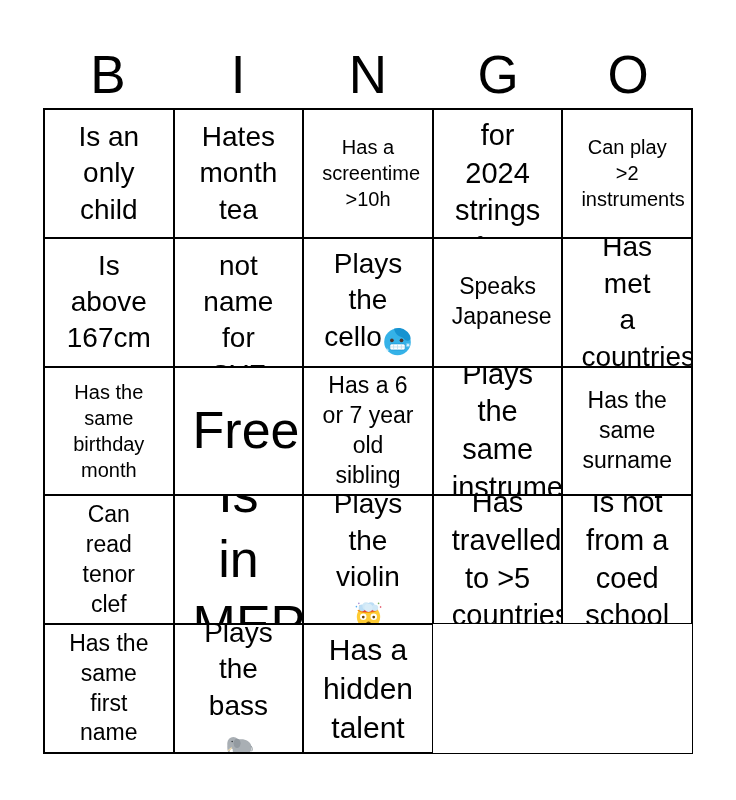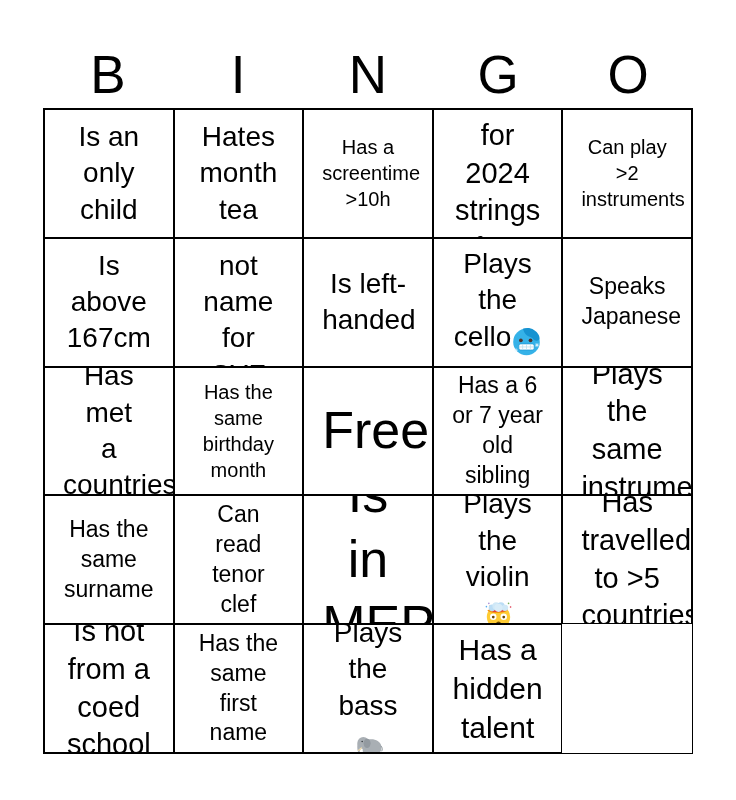--- a/index.html
+++ b/index.html
@@ -137,24 +137,20 @@
 
       <div class="cell f28">
           <div class="ct-wrap"><span class="ct">Is
 above
 167cm</span></div>
         </div>
       <div class="cell f28">
           <div class="ct-wrap"><span class="ct">Has not
 name
 for SYF</span></div>
-        </div>
-      <div class="cell f28">
-          <div class="ct-wrap"><span class="ct">Is left-
-handed</span></div>
         </div>
       <div class="cell f28">
           <div class="ct-wrap"><span class="ct">Plays
 the
 cello</span><span class="emoji" aria-label="🥶"><svg width="29" height="29" viewBox="0 0 36 36">
         <circle cx="18" cy="18.5" r="16.5" fill="#35B2E8"></circle>
         <path d="M13.5 2.2 C21 -0.8 29.5 2.8 33.2 9.8 C35 13.5 34.2 17.2 30.5 17 C26 16.8 26.6 13 22 12 C17 11 15.2 6.8 13.5 2.2 Z" fill="#1793D1"></path>
         <circle cx="11" cy="16.5" r="2.3" fill="#4E342E"></circle>
         <circle cx="23" cy="16.5" r="2.3" fill="#4E342E"></circle>
         <rect x="8.5" y="21" width="19" height="7.5" rx="2.2" fill="#FFFFFF" stroke="#1793D1" stroke-width="0.8"></rect>

